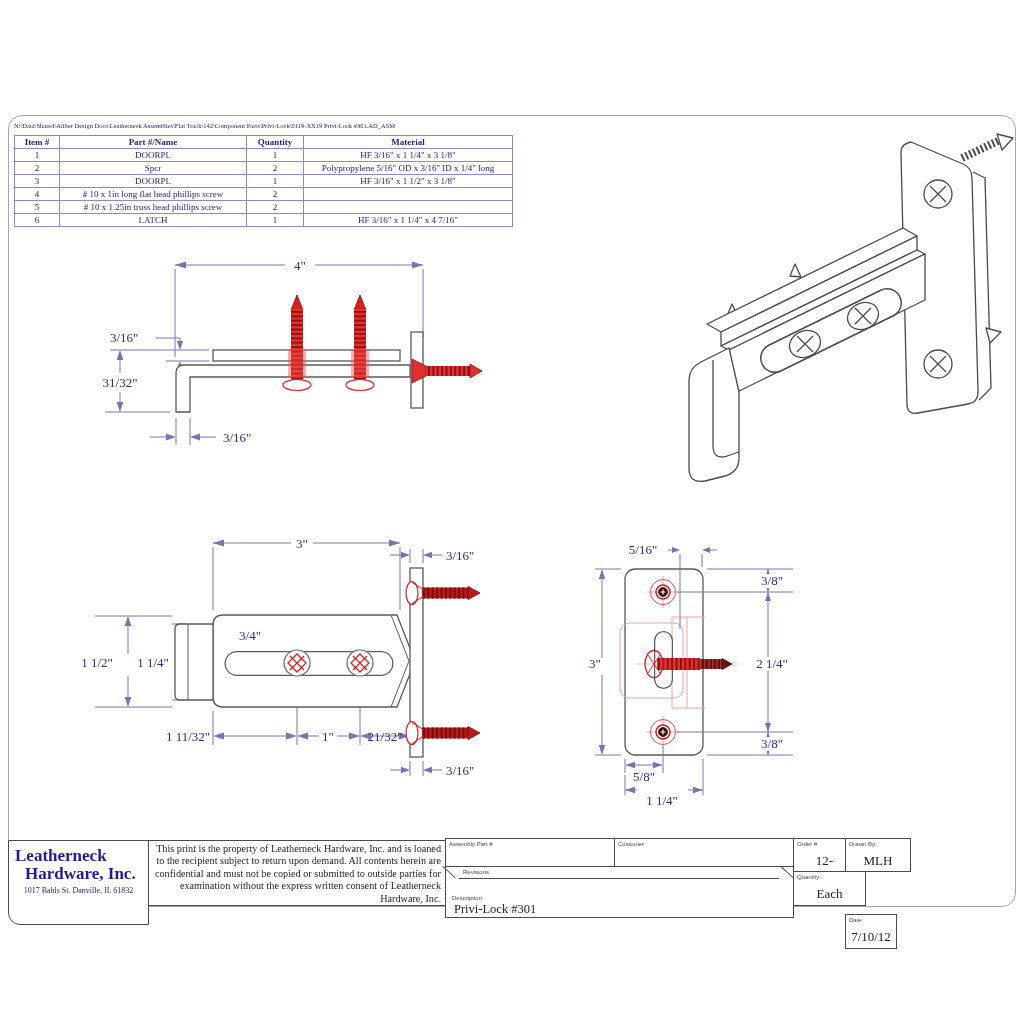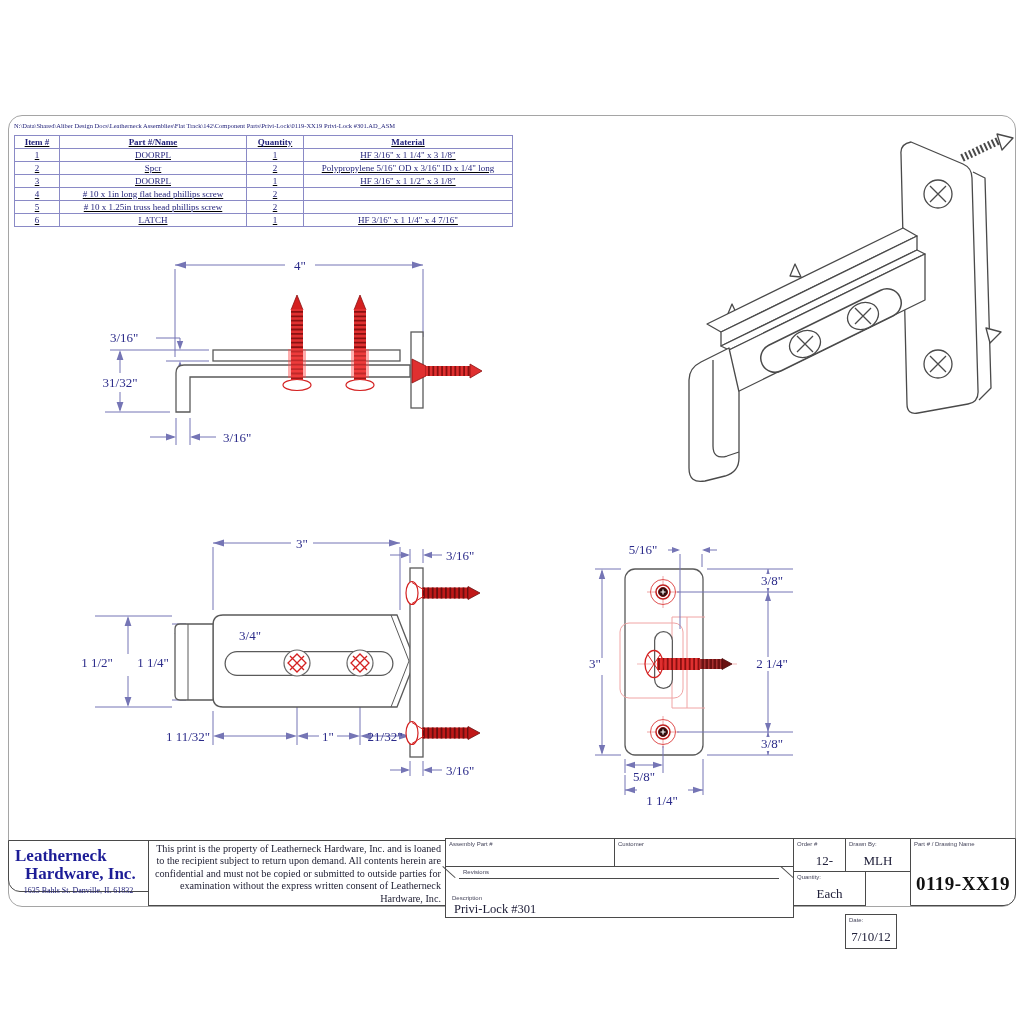--- a/index.html
+++ b/index.html
@@ -2,21 +2,21 @@
 <html><head>
 <meta charset="utf-8">
 <style>
   html,body{margin:0;padding:0;background:#fff;width:1024px;height:1024px;
     font-family:"Liberation Serif",serif;}
   #page{position:relative;width:1024px;height:1024px;background:#fff;overflow:hidden;}
   #frame{position:absolute;left:8px;top:115px;width:1006px;height:790px;
     border:1.5px solid #a5a5a5;border-radius:14px;}
   #filepath{position:absolute;left:14px;top:122px;font-size:6.5px;color:#23237a;white-space:nowrap;}
   
-  #parts-table{position:absolute;left:14px;top:135px;border-collapse:collapse;text-decoration:underline;}
+  #parts-table{position:absolute;left:14px;top:135px;border-collapse:collapse;}
   #parts-table td,#parts-table th{border:1px solid #8a8ac6;color:#1f1f78;
     font-size:9px;padding:0 4px;height:12px;line-height:12px;white-space:nowrap;text-align:center;}
   #parts-table th{font-weight:bold;}
   .col-item{width:36px;text-align:center!important;}
   .col-name{width:178px;}
   .col-qty{width:48px;text-align:center!important;}
   .col-mat{width:200px;}
   td.center{text-align:center;}
   
   svg{position:absolute;overflow:visible;}
@@ -24,21 +24,21 @@
   .dimln{stroke:#7575b5;stroke-width:1;fill:none;}
   .dimar{fill:#7575b5;stroke:none;}
   .part{stroke:#5a5a5a;stroke-width:1.3;fill:#fff;}
   .partthin{stroke:#5a5a5a;stroke-width:1;fill:none;}
   .pink{stroke:#f0a4a4;stroke-width:1;fill:none;}
   .red{stroke:#d42020;fill:none;}
   
   .tb{position:absolute;border:1px solid #4a4a4a;box-sizing:border-box;background:#fff;}
   .tb-label{position:absolute;left:3px;top:2px;font-size:6px;color:#44445a;
     font-family:"Liberation Sans",sans-serif;white-space:nowrap;}
-  #tb-company{left:8px;top:840px;width:141px;height:52px;border-radius:0 0 0 12px;text-align:center;}
+  #tb-company{left:8px;top:840px;width:141px;height:85px;border-radius:0 0 0 12px;text-align:center;}
   #logo1{margin-top:6px;font-weight:bold;font-size:17px;color:#1c1c96;line-height:18px;text-align:left;padding-left:6px;}
   #logo2{font-weight:bold;font-size:17px;color:#1c1c96;line-height:18px;text-align:left;padding-left:16px;}
   #logo-addr{font-size:8px;color:#23237a;margin-top:3px;}
   #tb-conf{left:148px;top:840px;width:298px;height:66px;}
   #conf-text{font-size:10.2px;line-height:12.4px;color:#1c1c30;text-align:right;padding:2px 4px;}
   #tb-assembly{left:445px;top:838px;width:170px;height:29px;}
   #tb-customer{left:614px;top:838px;width:180px;height:29px;}
   #tb-desc{left:445px;top:866px;width:349px;height:40px;border-top:none;margin-top:12px;}
   #rev-strip{position:absolute;left:445px;top:866px;width:349px;height:13px;}
   #rev-top{position:absolute;left:10px;top:0;width:326px;border-top:1px solid #4a4a4a;}
@@ -325,21 +325,21 @@
       <g>
         <path d="M74,236 L46,250 Q34,256 34,268 L34,356 Q34,372 50,369 L70,364 Q84,360 84,346 L84,280 Z"></path>
         <path d="M58,248 L58,334 Q58,348 72,344 L84,340" fill="none"></path>
       </g>
     </g>
   </svg>
 
   <div class="tb" id="tb-company">
     <div id="logo1">Leatherneck</div>
     <div id="logo2">Hardware, Inc.</div>
-    <div id="logo-addr">1635 Bahls St. Danville, IL 61832</div>
+    <div id="logo-addr">1017 Bahls St. Danville, IL 61832</div>
   </div>
 
   <div class="tb" id="tb-conf">
     <div id="conf-text">This print is the property of Leatherneck Hardware, Inc. and is loaned to the recipient subject to return upon demand. All contents herein are confidential and must not be copied or submitted to outside parties for examination without the express written consent of Leatherneck Hardware, Inc.</div>
   </div>
 
   <div class="tb" id="tb-assembly">
     <span class="tb-label">Assembly Part #</span>
   </div>
   <div class="tb" id="tb-customer">
@@ -367,18 +367,14 @@
     <div class="tb-val">MLH</div>
   </div>
   <div class="tb" id="tb-qty">
     <span class="tb-label">Quantity:</span>
     <div class="tb-val">Each</div>
   </div>
   <div class="tb" id="tb-date">
     <span class="tb-label">Date:</span>
     <div class="tb-val">7/10/12</div>
   </div>
-  <div class="tb" id="tb-part">
-    <span class="tb-label">Part # / Drawing Name</span>
-    <div id="part-value">0119-XX19</div>
-  </div>
 
 </div>
 
 </body></html>

